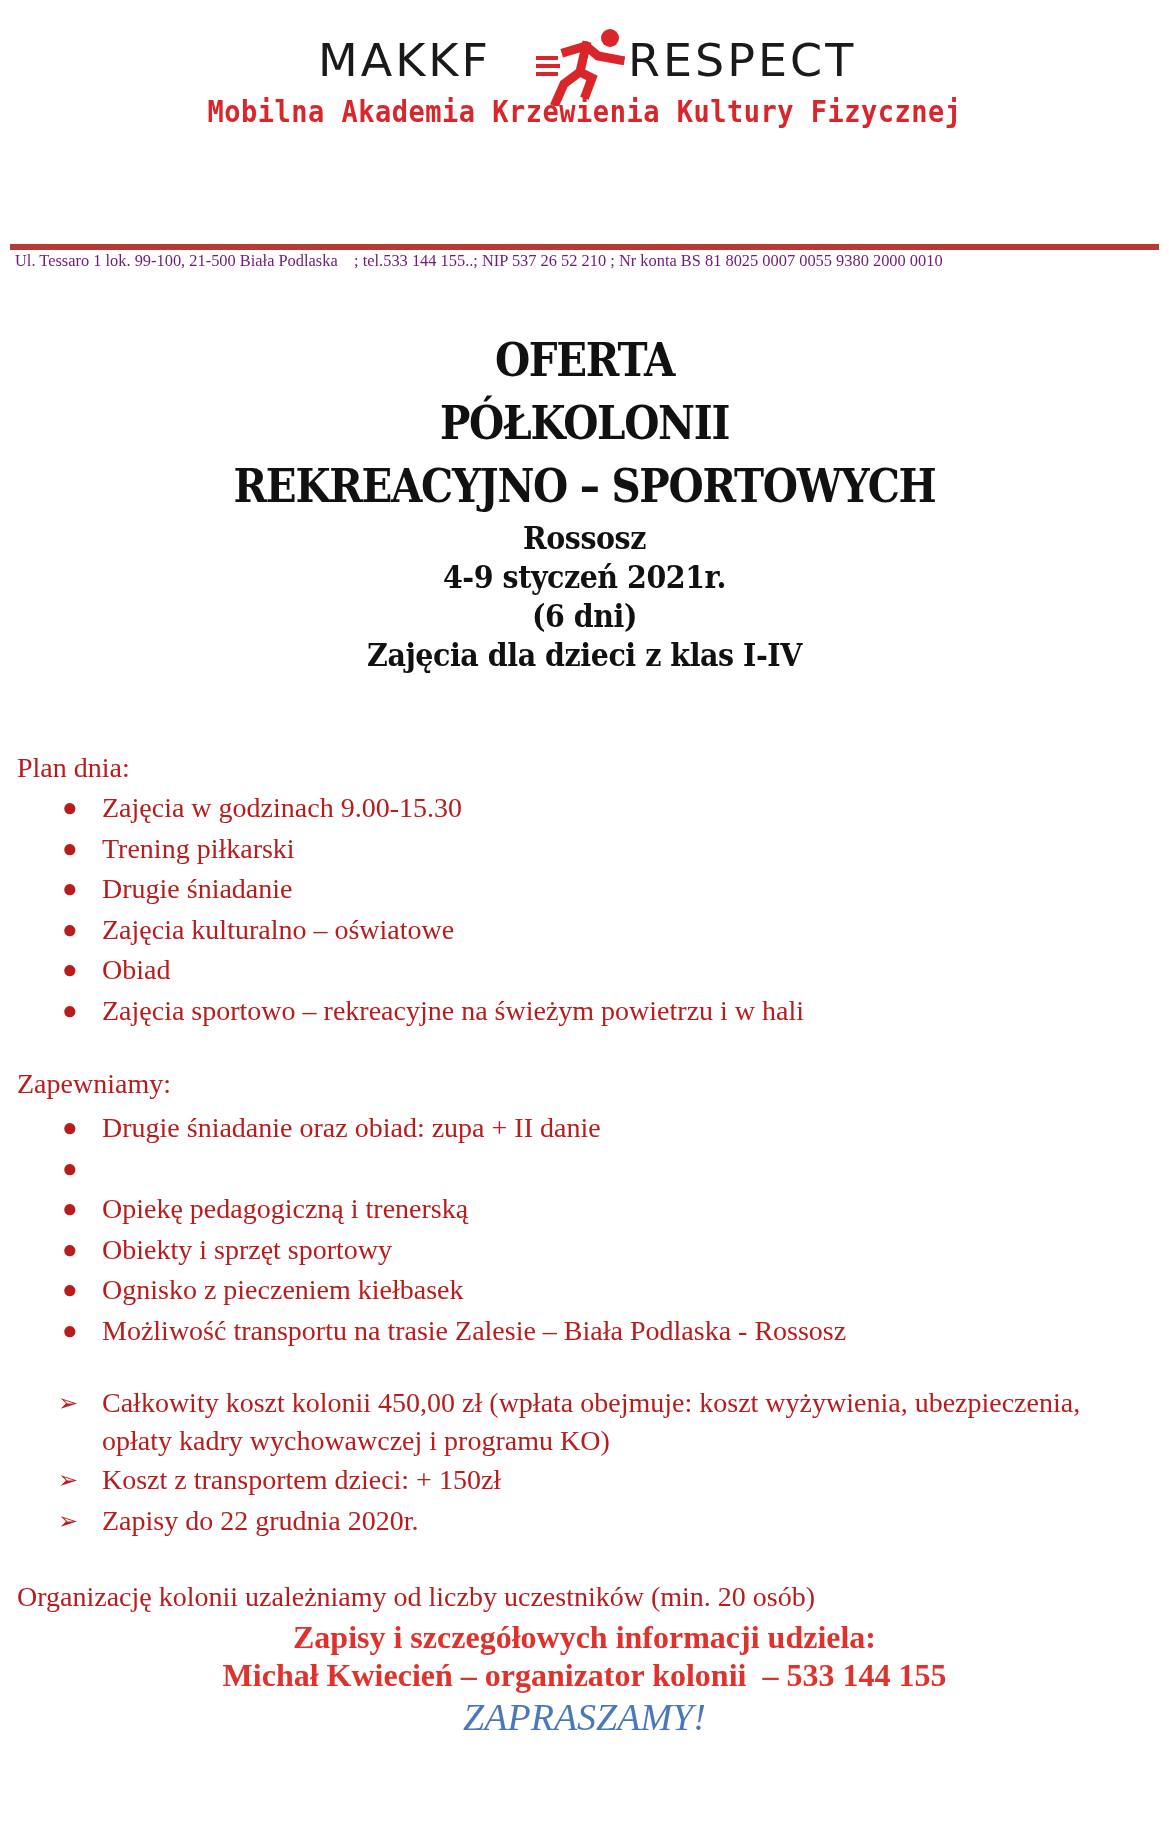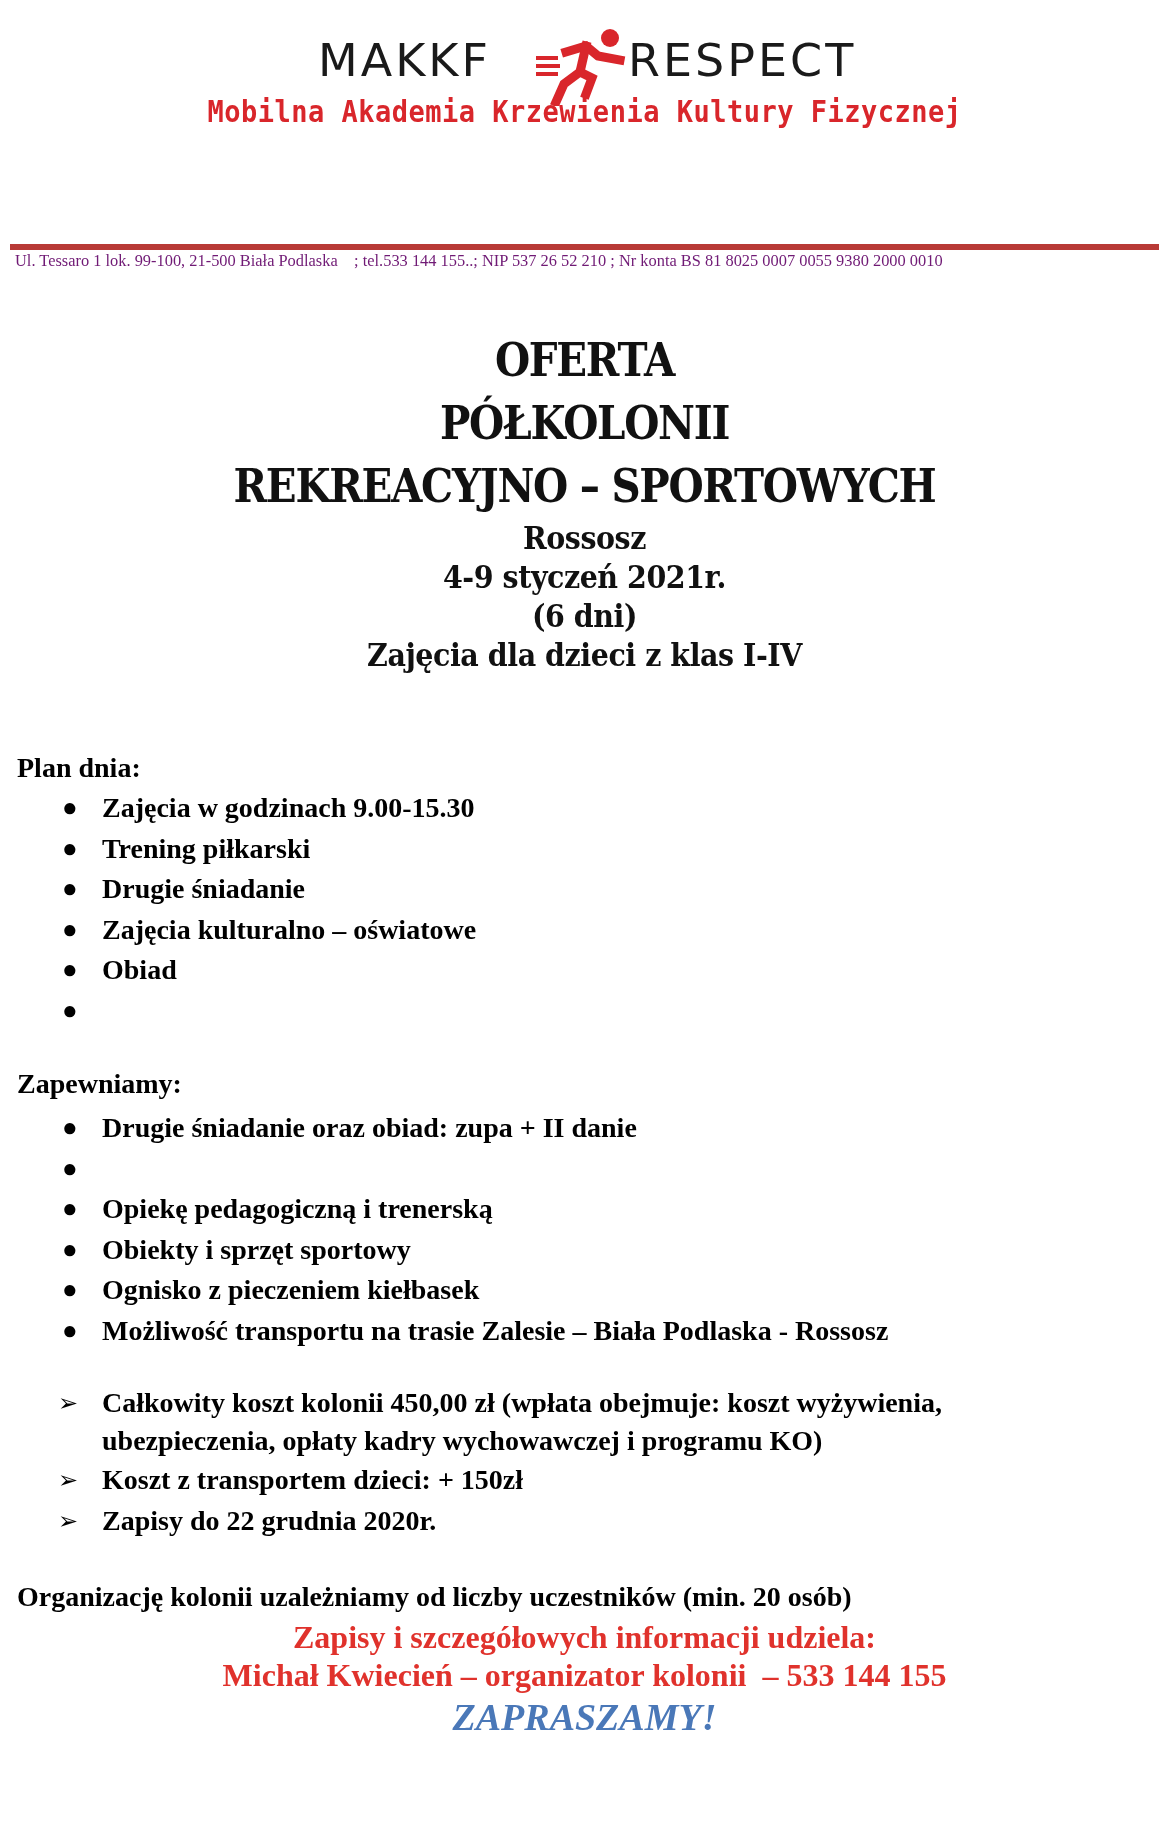--- a/index.html
+++ b/index.html
@@ -17,30 +17,30 @@
   
   .rule { top: 244px; left: 10px; width: 1149px; height: 6px; background: #b83a36; }
   .address { top: 251px; left: 15px; width: 1150px; font-family: "Liberation Serif", serif; font-size: 16.4px; line-height: 20px; white-space: pre; color: #701a75; }
 
   
   .title-block { top: 328px; left: 0; width: 1169px; text-align: center; font-family: "DejaVu Serif", serif; font-weight: bold; color: #111; }
   .title-line { font-size: 47px; line-height: 63px; letter-spacing: -1.5px; transform: scaleX(0.86); display: block; }
   .sub-line { font-size: 31px; line-height: 39px; letter-spacing: -0.5px; transform: scaleX(0.92); display: block; }
 
   
-  .body-text { font-family: "Liberation Serif", serif; font-weight: bold; font-size: 28px; color: #000000; }
+  .body-text { font-family: "Liberation Serif", serif; font-weight: normal; font-size: 28px; color: #b91c1c; }
   .section-head { left: 17px; line-height: 40px; }
   .list { left: 0; width: 1169px; margin: 0; padding: 0; list-style: none; }
   .list li { position: relative; height: 40.5px; line-height: 40px; padding-left: 102px; white-space: nowrap; }
   .bullet { position: absolute; left: 62px; top: 0; font-size: 26px; }
   .arrow { position: absolute; left: 58px; top: 0; font-size: 24px; font-family: "DejaVu Sans", sans-serif; }
   .wrap-li { height: auto !important; white-space: normal !important; width: 1000px; line-height: 38px !important; }
 
   .center-red { left: 0; width: 1169px; text-align: center; color: #e0322c; font-family: "Liberation Serif", serif; font-weight: bold; font-size: 32px; line-height: 38px; white-space: pre; }
-  .zapraszamy { left: 0; width: 1169px; text-align: center; color: #4a78b8; font-family: "Liberation Serif", serif; font-weight: bold; font-style: italic; font-size: 38px; line-height: 46px; }
+  .zapraszamy { left: 0; width: 1169px; text-align: center; color: #4a78b8; font-family: "Liberation Serif", serif; font-weight: normal; font-style: italic; font-size: 38px; line-height: 46px; }
 </style>
 </head>
 <body>
 
 <div class="abs logo-row">
   <span class="logo-word logo-left">MAKKF</span>
   <svg class="runner" viewBox="0 0 100 80">
     <g fill="#d9262b">
 
       <rect x="0" y="30" width="22" height="4"></rect>
@@ -75,21 +75,21 @@
   <span class="sub-line">Zajęcia dla dzieci z klas I-IV</span>
 </div>
 
 <div class="abs body-text section-head" style="top:748px;">Plan dnia:</div>
 <ul class="abs list body-text" style="top:788px;">
   <li><span class="bullet">●</span><span>Zajęcia w godzinach 9.00-15.30</span></li>
   <li><span class="bullet">●</span><span>Trening piłkarski</span></li>
   <li><span class="bullet">●</span><span>Drugie śniadanie</span></li>
   <li><span class="bullet">●</span><span>Zajęcia kulturalno – oświatowe</span></li>
   <li><span class="bullet">●</span><span>Obiad</span></li>
-  <li><span class="bullet">●</span></li>
+  <li><span class="bullet">●</span><span>Zajęcia sportowo – rekreacyjne na świeżym powietrzu i w hali</span></li>
 </ul>
 
 <div class="abs body-text section-head" style="top:1016px;margin-top:48px;">Zapewniamy:</div>
 <ul class="abs list body-text" style="top:1108px;">
   <li><span class="bullet">●</span><span>Drugie śniadanie oraz obiad: zupa + II danie</span></li>
   <li><span class="bullet">●</span></li>
   <li><span class="bullet">●</span><span>Opiekę pedagogiczną i trenerską</span></li>
   <li><span class="bullet">●</span><span>Obiekty i sprzęt sportowy</span></li>
   <li><span class="bullet">●</span><span>Ognisko z pieczeniem kiełbasek</span></li>
   <li><span class="bullet">●</span><span>Możliwość transportu na trasie Zalesie – Biała Podlaska - Rossosz</span></li>

